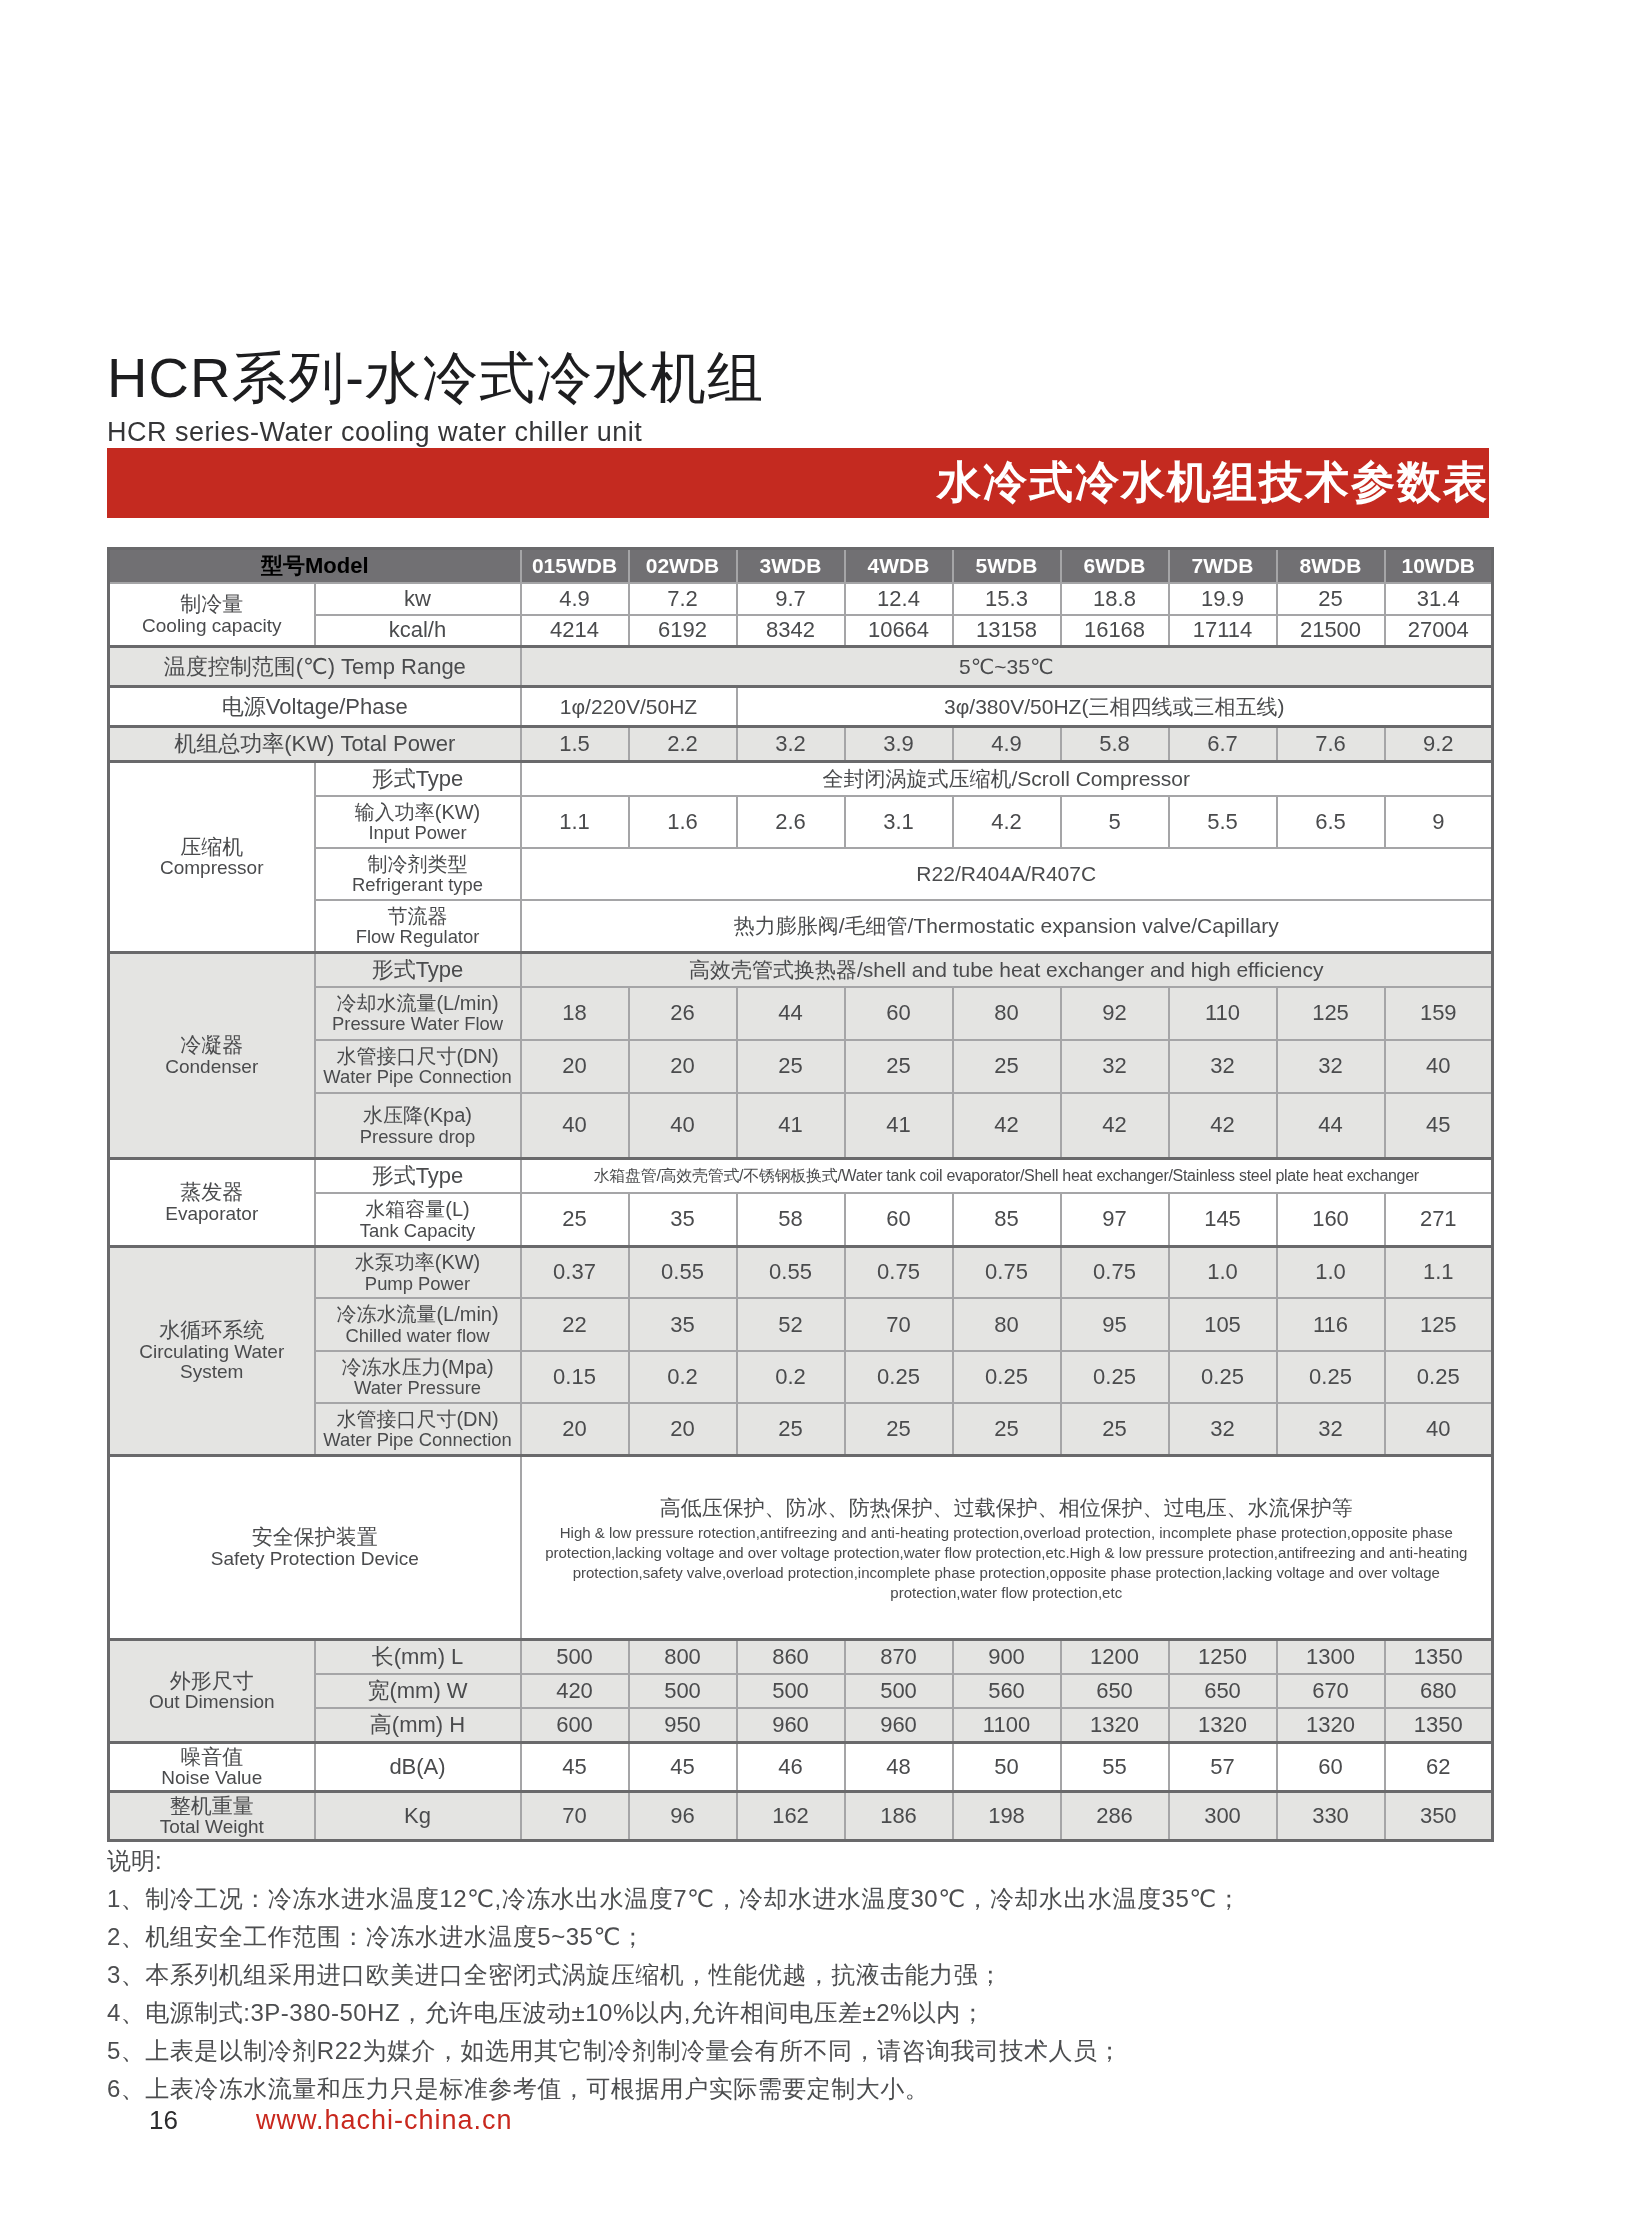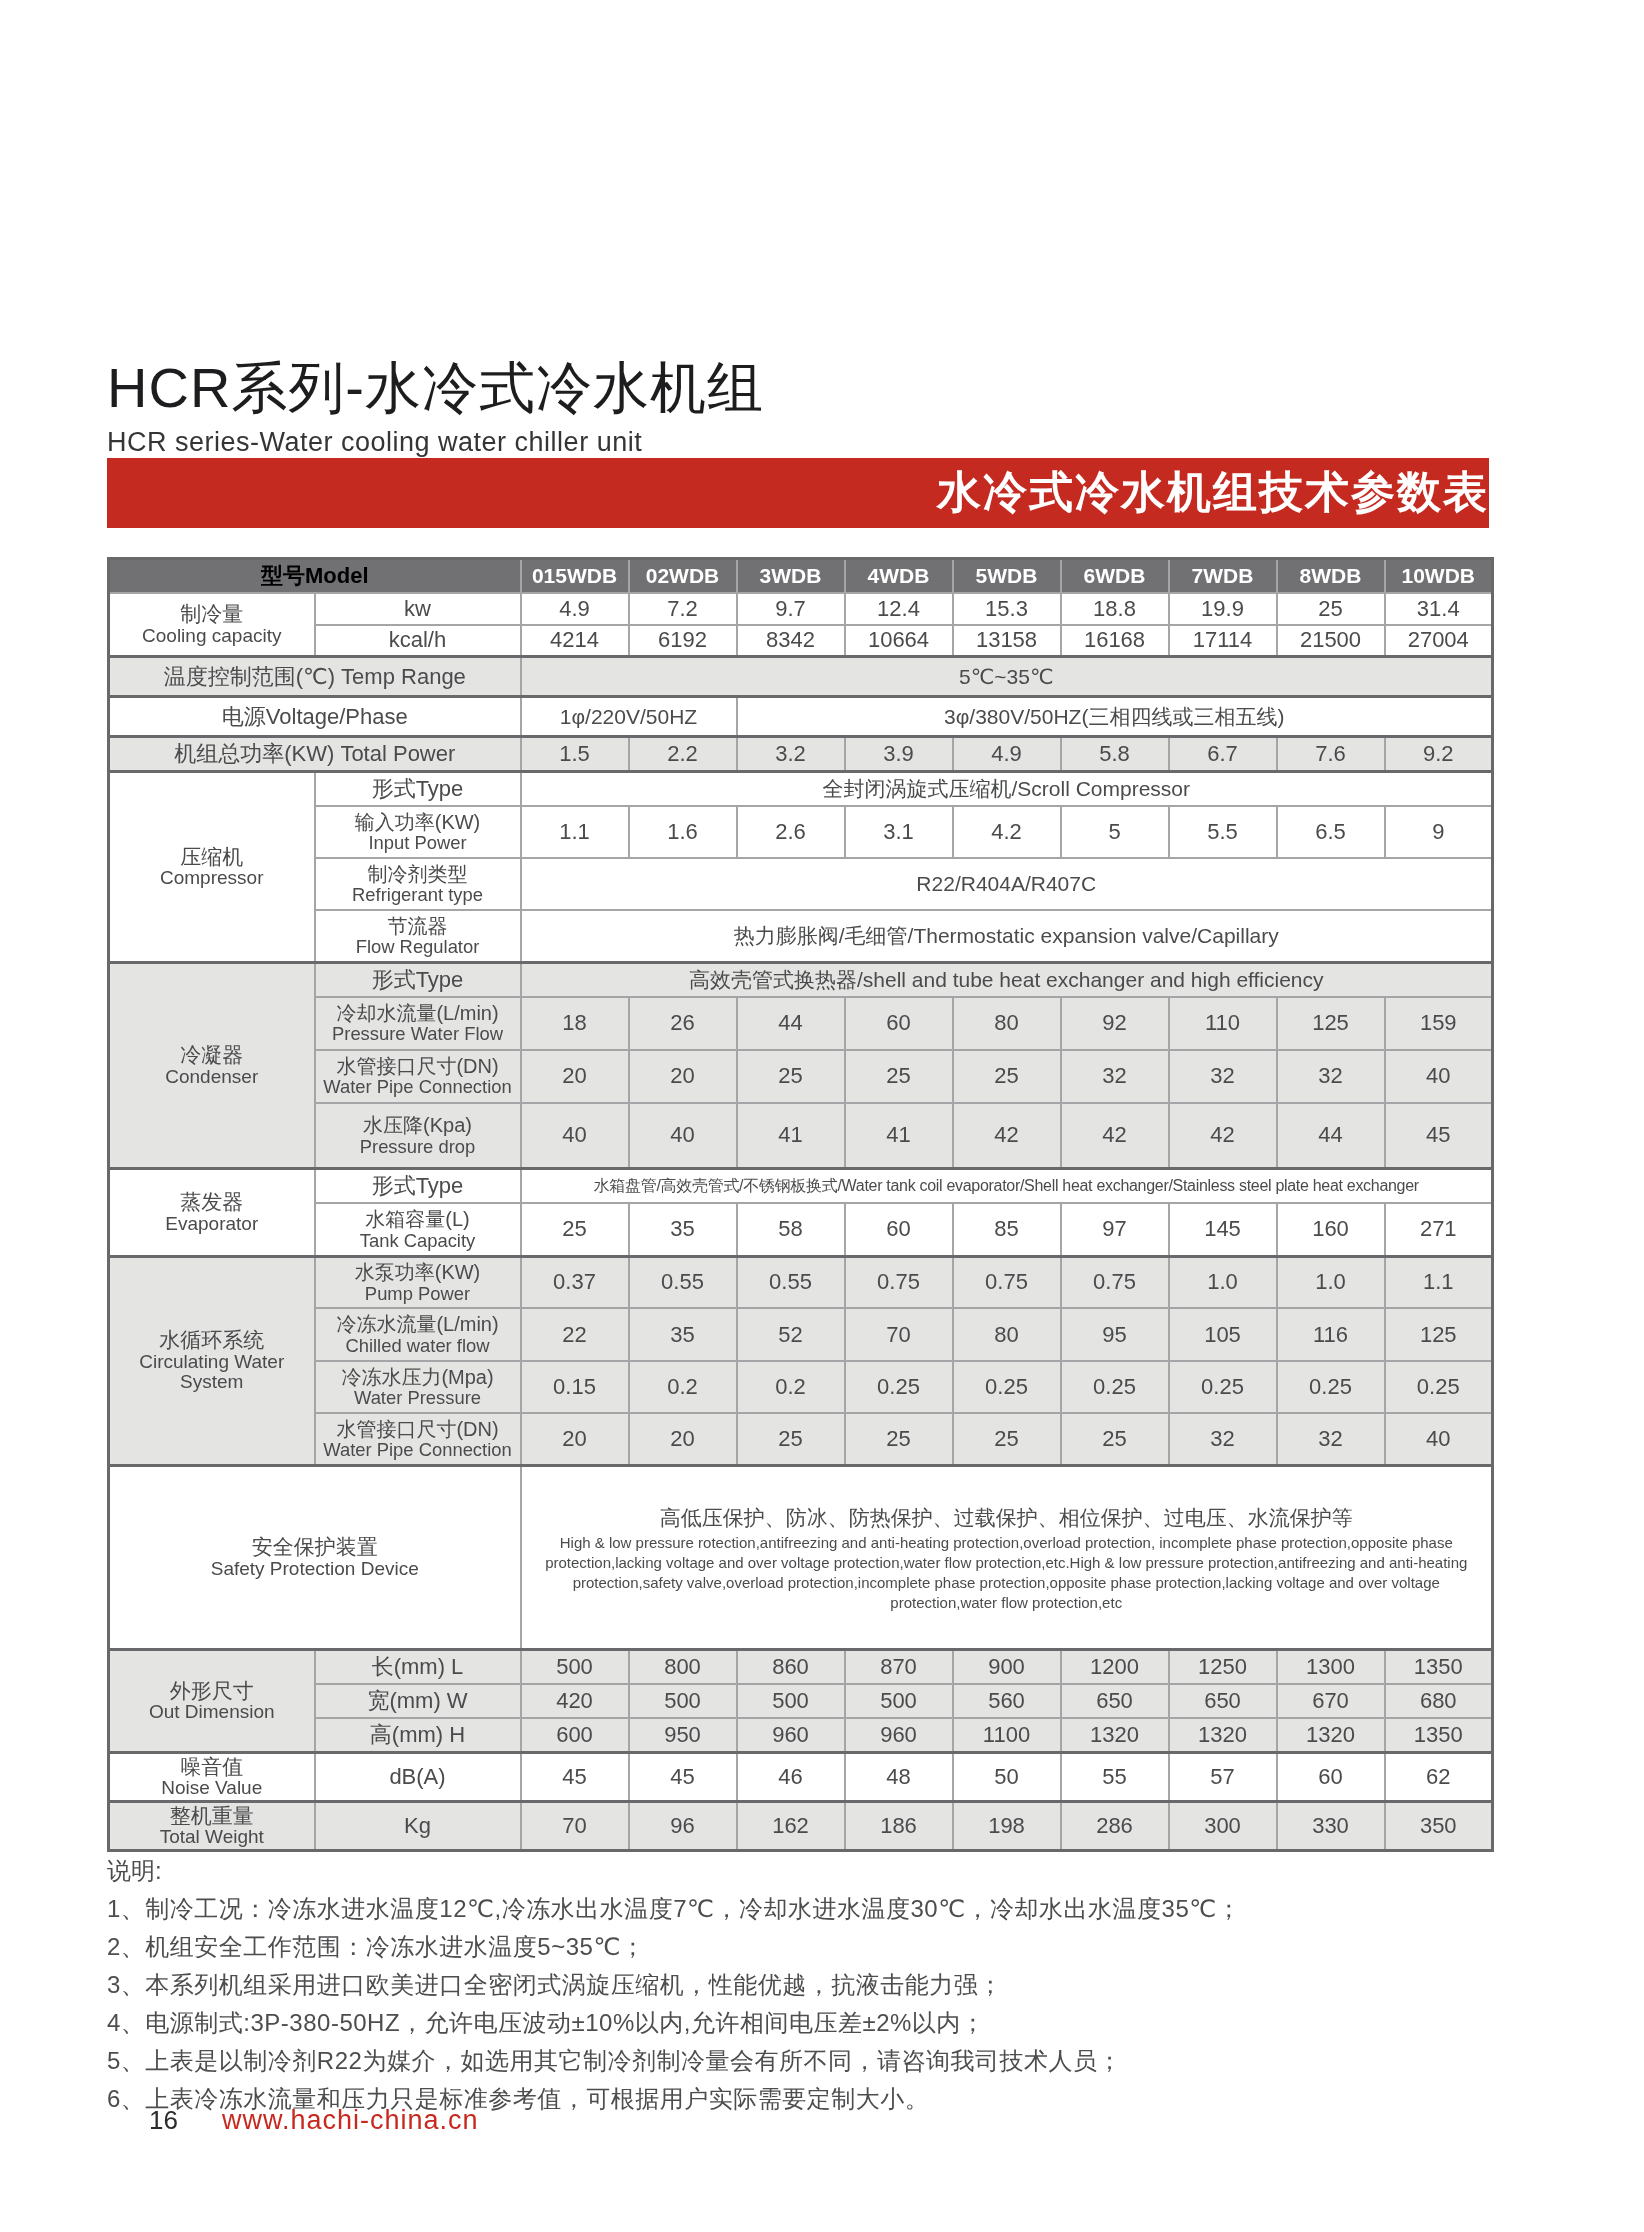--- a/index.html
+++ b/index.html
@@ -1,18 +1,18 @@
 <!DOCTYPE html>
 <html><head>
 <meta charset="utf-8">
 <style>
   html,body{margin:0;padding:0;background:#ffffff;}
   body{font-family:"Liberation Sans","DejaVu Sans",sans-serif;}
   .page{position:relative;width:1645px;height:2233px;background:#ffffff;overflow:hidden;}
-  .content{position:absolute;left:107px;top:14px;width:1382px;}
+  .content{position:absolute;left:107px;top:4px;width:1382px;}
 
   .title{margin-top:343px;font-size:56px;font-weight:500;color:#1d1d1f;letter-spacing:1px;line-height:1.1;}
   .subtitle{margin-top:8px;font-size:27px;color:#353537;letter-spacing:0.5px;}
 
   .banner{height:70px;background:#c42a20;display:flex;align-items:center;justify-content:flex-end;}
   .banner-text{color:#ffffff;font-size:44px;font-weight:bold;letter-spacing:2px;}
 
   table.spec{margin-top:29px;border-collapse:collapse;table-layout:fixed;width:1382px;
     border:3px solid #69696b;font-size:22px;color:#4a4b4d;}
   table.spec td,table.spec th{border:2px solid #a5a5a7;text-align:center;vertical-align:middle;
@@ -32,21 +32,21 @@
   td.safety-cell{text-align:left;padding:10px 14px;}
   .safety-zh{font-size:21px;line-height:1.5;}
   .safety-en{font-size:15px;line-height:1.32;}
 
   .notes{color:#4c4d4f;}
   .notes-title{font-size:24px;line-height:1.6;}
   .note-line{font-size:24px;line-height:1.58;letter-spacing:0.5px;}
 
   .footer{position:absolute;left:149px;top:2105px;display:flex;align-items:baseline;}
   .page-num{font-size:26px;color:#2b2b2d;}
-  .site{margin-left:44px;font-size:27px;color:#c8281e;letter-spacing:1px;}
+  .site{margin-left:78px;font-size:27px;color:#c8281e;letter-spacing:1px;}
 </style>
 </head>
 <body>
 
 <div class="page">
   <div class="content">
 
     <div class="title">HCR系列-水冷式冷水机组</div>
     <div class="subtitle">HCR series-Water cooling water chiller unit</div>
 

